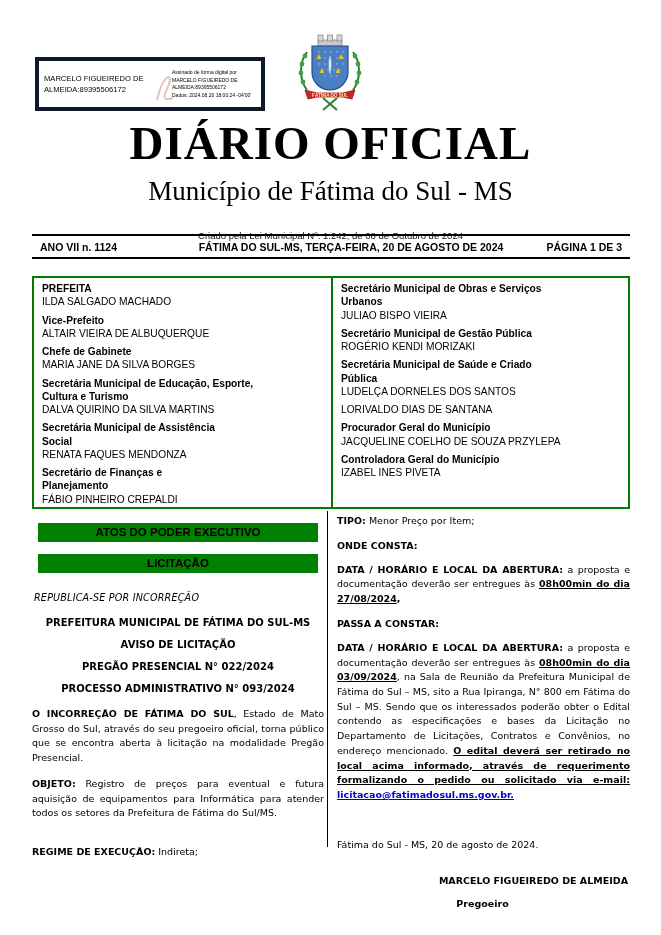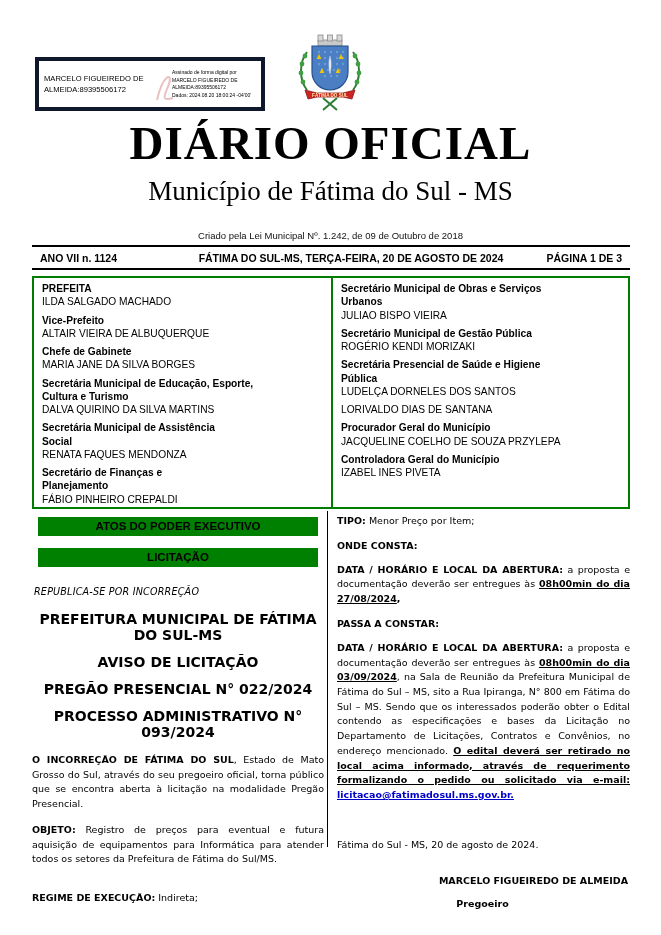--- a/index.html
+++ b/index.html
@@ -20,21 +20,21 @@
 
   
   .title { position:absolute; top:116px; left:0; width:100%; text-align:center;
            font-family:"Liberation Serif",serif; font-size:47px; font-weight:600; letter-spacing:1px; }
   .subtitle { position:absolute; top:176px; left:0; width:100%; text-align:center;
               font-family:"Liberation Serif",serif; font-size:27px; font-weight:400; }
   .law-line { position:absolute; top:230px; left:0; width:100%; text-align:center;
               font-family:"Liberation Sans",sans-serif; font-size:9.5px; color:#111; }
 
   
-  .info-bar { position:absolute; top:245px; left:32px; width:598px; height:25px;
+  .info-bar { position:absolute; top:234px; left:32px; width:598px; height:25px;
               border-top:2px solid #000; border-bottom:2px solid #000;
               display:flex; align-items:center; font-family:"Liberation Sans",sans-serif;
               font-weight:bold; font-size:10.5px; padding:0 8px; }
   .info-bar .edition { width:150px; }
   .info-bar .dateline { flex:1; text-align:center; }
   .info-bar .pagenum { width:110px; text-align:right; }
 
   
   .officials { position:absolute; top:276px; left:32px; width:598px; height:233px;
                border:2px solid #007d00; display:flex; }
@@ -47,25 +47,25 @@
 
   
   .content { position:absolute; top:511px; left:32px; width:598px; height:424px; display:flex; }
   .col-left { width:292px; }
   .v-divider { width:1px; height:336px; background:#000; margin-left:3px; }
   .col-right { flex:1; padding-left:9px; padding-top:3px; }
 
   .banner { background:#008000; color:#000; font-family:"Liberation Sans",sans-serif;
             font-weight:bold; font-size:11.5px; text-align:center; padding:3px 0 4px 0;
             margin:0 6px 12px 6px; }
-  .banner.first { margin-top:6px; }
+  .banner.first { margin-top:12px; }
 
   .republica { font-style:italic; font-size:9.6px; margin:19px 0 14px 2px; letter-spacing:.2px; }
 
-  .h-center { text-align:center; font-weight:bold; font-size:14px; margin-bottom:11px; }
+  .h-center { text-align:center; font-weight:bold; font-size:10px; margin-bottom:11px; }
 
   .para { font-size:9.5px; line-height:1.55; text-align:justify; margin-bottom:11px; }
   .para .b { font-weight:bold; }
   .para .bu { font-weight:bold; text-decoration:underline; }
   .email { color:#0000cc; font-weight:bold; text-decoration:underline; cursor:pointer; }
 
   .p-municipio { margin-top:13px; }
   .p-regime { margin-top:24px; }
 
   .label-line { font-weight:bold; font-size:9.5px; margin-bottom:12px; }
@@ -141,21 +141,21 @@
     <path d="M35 24 c-1.5 4 -1.5 12 0 18 c1.5 -6 1.5 -14 0 -18 Z" fill="#e8eef8" stroke="#c3cfe2" stroke-width="0.5"></path>
 
     <path d="M10 58 l12 3 h26 l12 -3 l-3 9 l-9 -2 h-26 l-9 2 Z" fill="#cc2525" stroke="#8e1515" stroke-width="0.8"></path>
     <text x="35" y="65" text-anchor="middle" font-size="4.6" font-family="Liberation Sans, sans-serif" fill="#ffe9a8" font-weight="bold">FÁTIMA DO SUL</text>
 
     <path d="M28 78 L42 66 M42 78 L28 66" stroke="#2e7d32" stroke-width="2"></path>
   </svg>
 
   <div class="title">DIÁRIO OFICIAL</div>
   <div class="subtitle">Município de Fátima do Sul - MS</div>
-  <div class="law-line">Criado pela Lei Municipal Nº. 1.242, de 09 de Outubro de 2018</div>
+  <div class="law-line">Criado pela Lei Municipal Nº. 1.242, de 08 de Outubro de 2024</div>
 
   <div class="info-bar">
     <span class="edition">ANO VII n. 1124</span>
     <span class="dateline">FÁTIMA DO SUL-MS, TERÇA-FEIRA, 20 DE AGOSTO DE 2024</span>
     <span class="pagenum">PÁGINA 1 DE 3</span>
   </div>
 
   <div class="officials">
     <div class="off-col">
       <div class="off-block">
@@ -190,21 +190,21 @@
       <div class="off-block">
         <div class="off-title">Secretário Municipal de Obras e Serviços
 Urbanos</div>
         <div class="off-name">JULIAO BISPO VIEIRA</div>
       </div>
       <div class="off-block">
         <div class="off-title">Secretário Municipal de Gestão Pública</div>
         <div class="off-name">ROGÉRIO KENDI MORIZAKI</div>
       </div>
       <div class="off-block">
-        <div class="off-title">Secretária Presencial de Saúde e Higiene
+        <div class="off-title">Secretária Municipal de Saúde e Criado
 Pública</div>
         <div class="off-name">LUDELÇA DORNELES DOS SANTOS</div>
       </div>
       <div class="off-block">
         <div class="off-name">LORIVALDO DIAS DE SANTANA</div>
       </div>
       <div class="off-block">
         <div class="off-title">Procurador Geral do Município</div>
         <div class="off-name">JACQUELINE COELHO DE SOUZA PRZYLEPA</div>
       </div>

